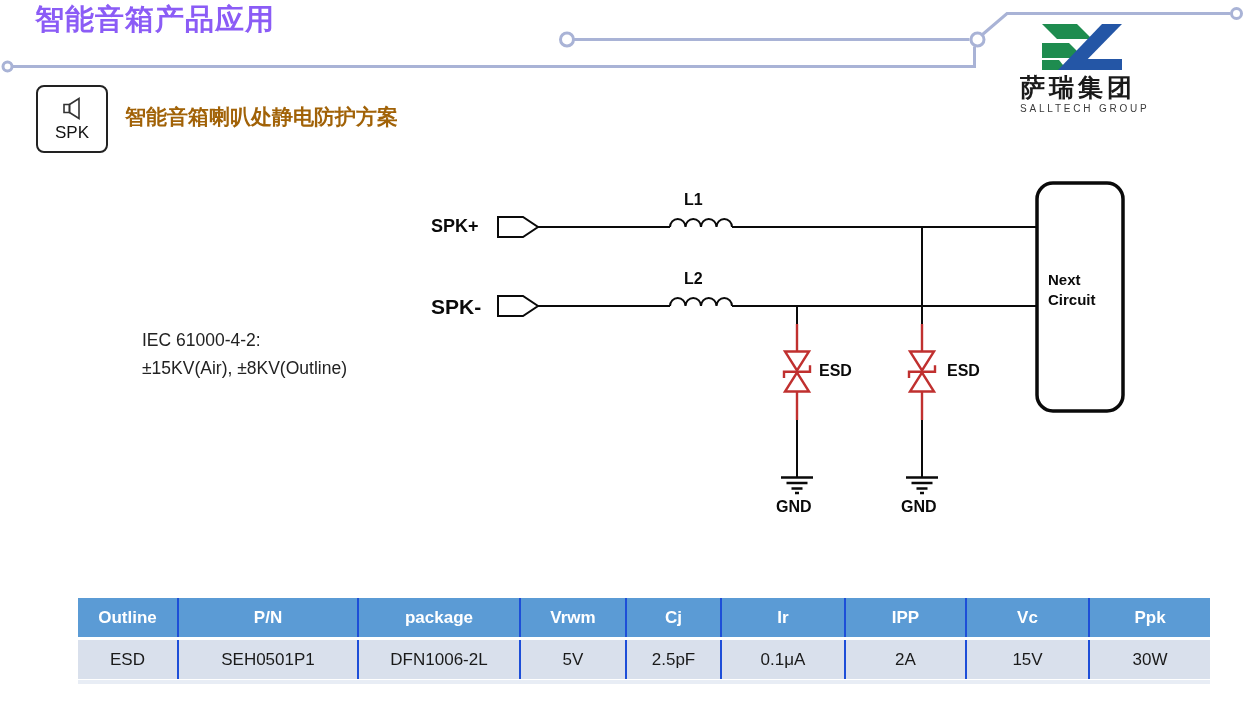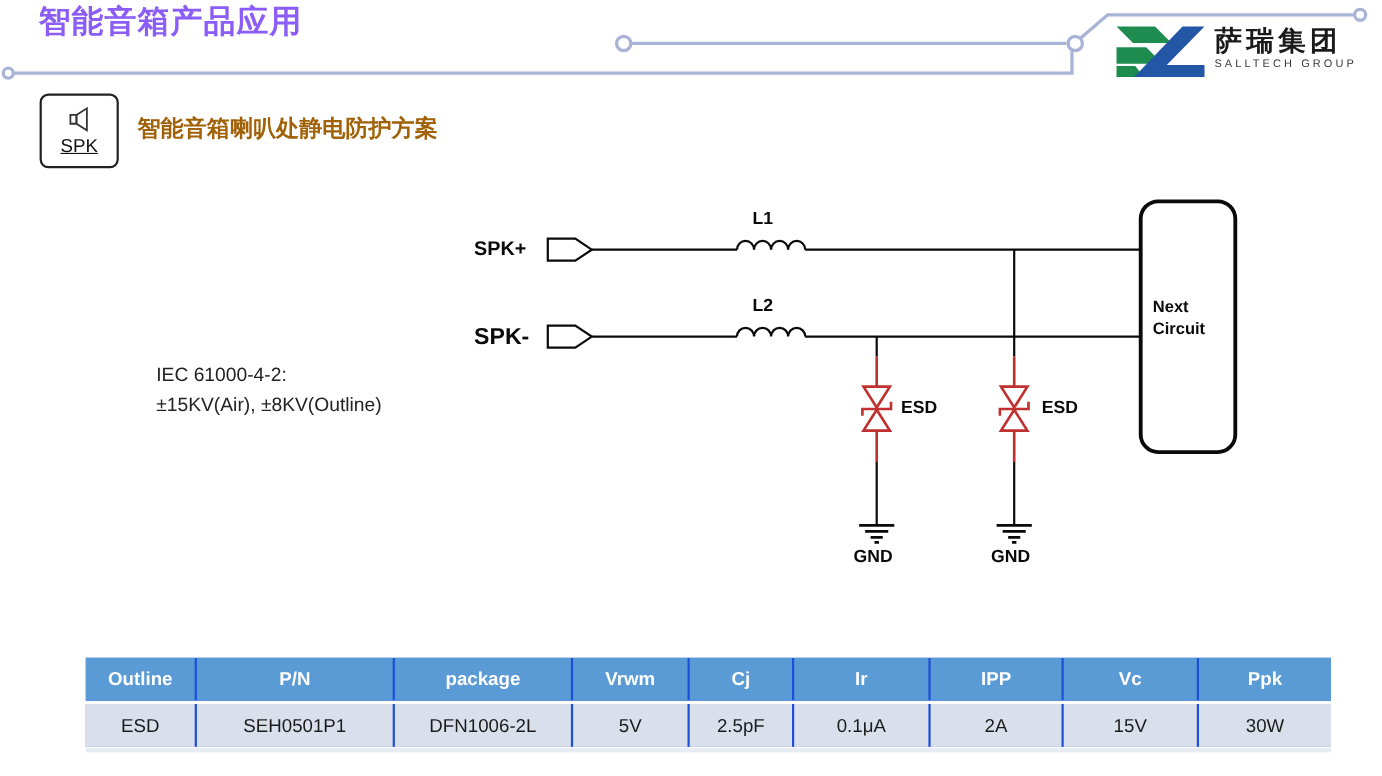--- a/index.html
+++ b/index.html
@@ -6,29 +6,29 @@
   body {
     width:1256px; height:705px; position:relative; background:#ffffff;
     font-family:"Liberation Sans", sans-serif; overflow:hidden; color:#111;
   }
   .abs { position:absolute; }
   
   .page-title {
     position:absolute; left:35px; top:0; font-size:29px; font-weight:bold;
     color:#8b5cf6; letter-spacing:1px; white-space:nowrap;
   }
-  .logo-wrap { position:absolute; left:1012px; top:22px; display:flex; align-items:flex-start; }
+  .logo-wrap { position:absolute; left:1012px; top:22px; display:flex; align-items:center;flex-direction:column; }
   .logo-text { margin-left:8px; }
   .logo-cn { font-size:25px; font-weight:bold; color:#1a1a1a; letter-spacing:4px; line-height:30px; white-space:nowrap; }
   .logo-en { font-size:10px; color:#3a3a3a; letter-spacing:2.8px; line-height:13px; white-space:nowrap; }
   
   .spk-box {
     position:absolute; left:36px; top:85px; width:68px; height:64px;
     border:2px solid #222; border-radius:8px; background:#fff;
-    display:flex; flex-direction:column; align-items:center; justify-content:center;text-decoration:underline;
+    display:flex; flex-direction:column; align-items:center; justify-content:center;
   }
   .spk-label { font-size:17px; color:#111; margin-top:2px; }
   .subtitle {
     position:absolute; left:125px; top:103px; font-size:21px; font-weight:bold; color:#a16207; white-space:nowrap;
   }
   
   .lbl { position:absolute; font-weight:bold; color:#0a0a0a; white-space:nowrap; }
   .lbl-spkp { left:431px; top:216px; font-size:18px;text-align:right; }
   .lbl-spkm { left:431px; top:295px; font-size:21px; }
   .lbl-l1 { left:684px; top:191px; font-size:16px; }

